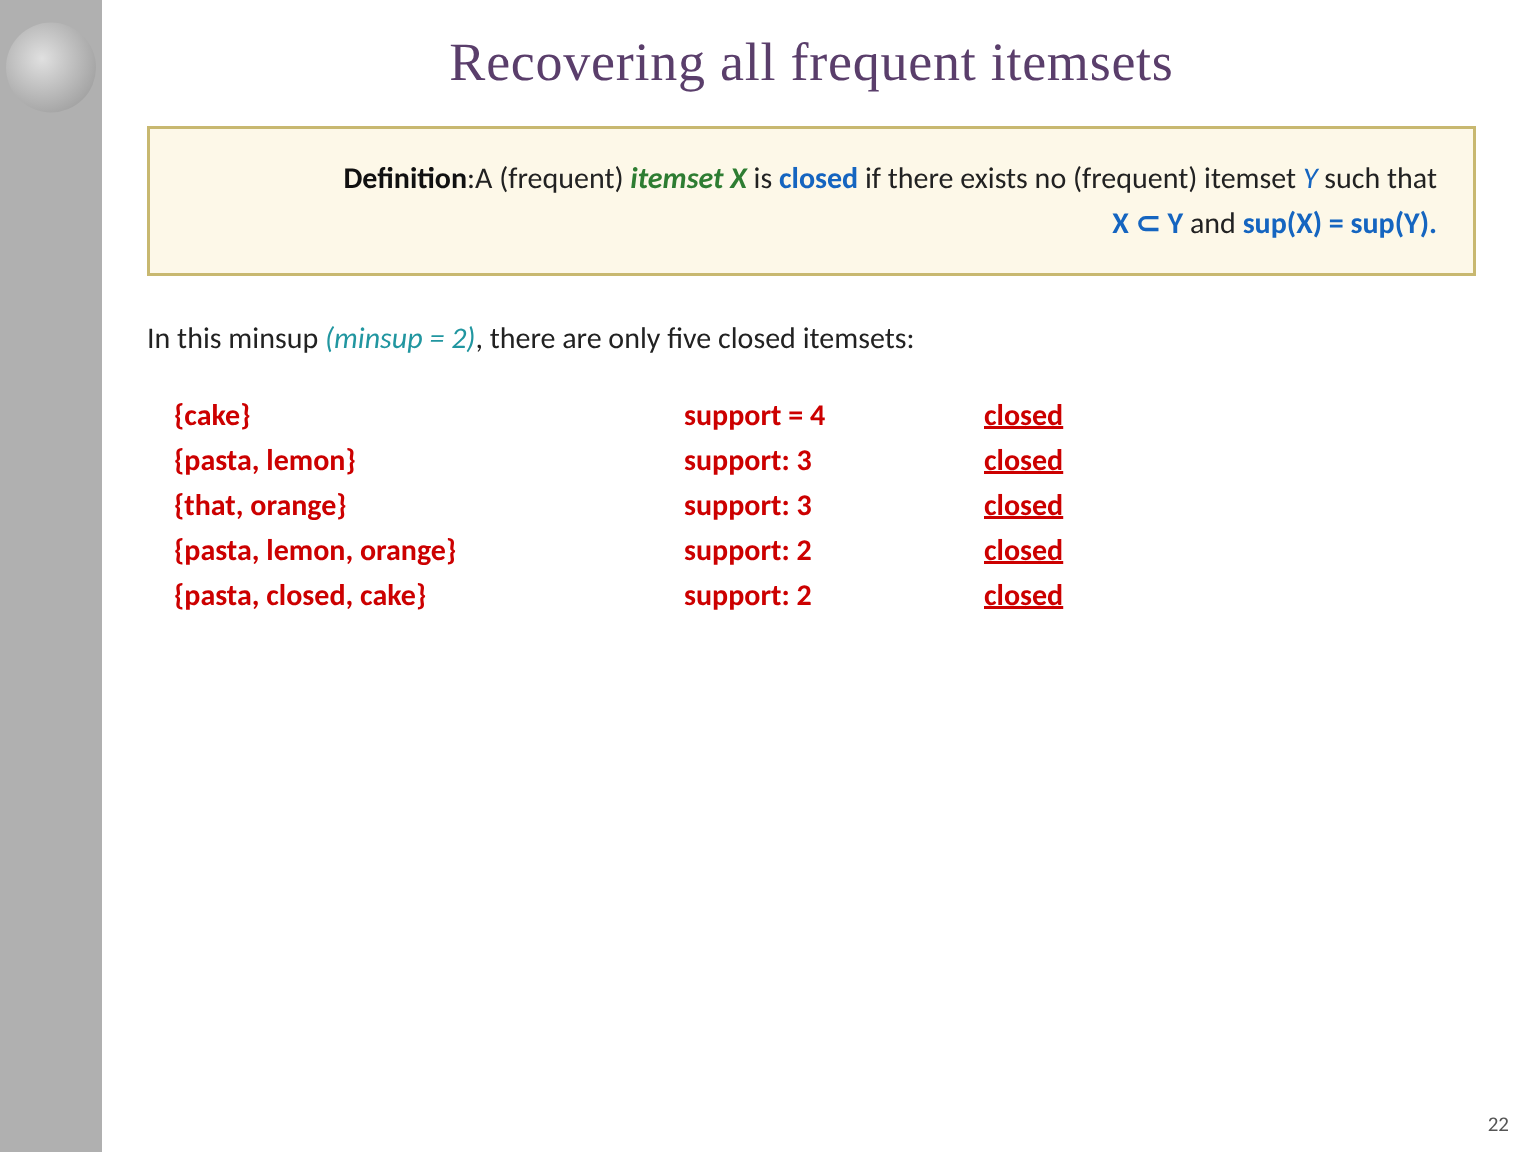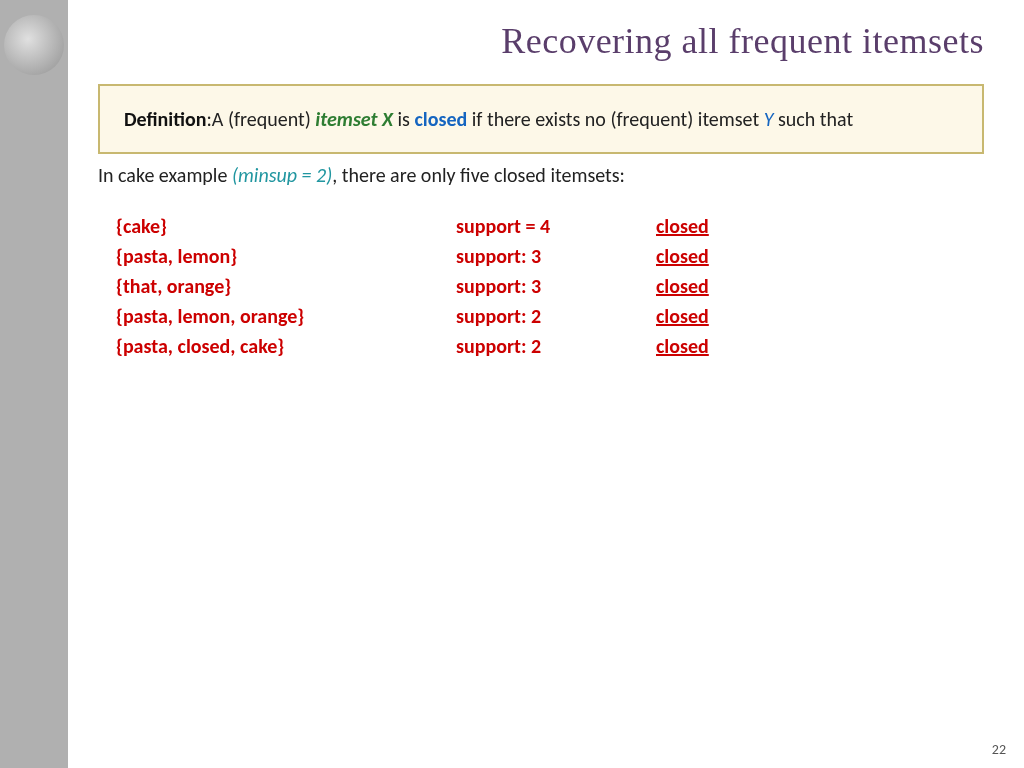--- a/index.html
+++ b/index.html
@@ -48,36 +48,36 @@
       left: 68px;
       top: 0;
       right: 0;
       bottom: 0;
       background: white;
       padding: 20px 40px 20px 30px;
     }
 
     
     .slide-title {
-      text-align: right;
+      text-align: center;
       font-size: 36px;
       font-weight: normal;
       color: #5a3e6b;
       font-family: 'Palatino Linotype', Palatino, Georgia, serif;
       margin-bottom: 22px;
       letter-spacing: 0.5px;
     }
 
     
     .definition-box {
       background: #fdf8e8;
       border: 2px solid #c8b870;
       padding: 18px 24px;
-      margin-bottom: 7px;
-      text-align: left;
+      margin-bottom: 28px;
+      text-align: right;
       font-size: 20px;
       line-height: 1.5;
       color: #222;
     }
 
     .def-bold {
       font-weight: bold;
       color: #111;
     }
 
@@ -167,24 +167,27 @@
   </div>
 
   <div class="main-content">
 
     <h1 class="slide-title">Recovering all frequent itemsets</h1>
 
     <div class="definition-box">
       <div>
         <span class="def-bold">Definition</span><span>:</span><span>A (frequent) </span><span class="def-green">itemset X</span><span> is </span><span class="def-blue-closed">closed</span><span> if there exists no (frequent) itemset </span><span class="def-italic-blue">Y</span><span> such that</span>
       </div>
+      <div>
+        <span class="def-blue-eq">X ⊂ Y</span><span> and </span><span class="def-blue-eq">sup(X) = sup(Y).</span>
+      </div>
     </div>
 
     <div class="example-text">
-      <span>In cake example </span><span class="example-italic">(minsup = 2)</span><span>, there are only five closed itemsets:</span>
+      <span>In this minsup </span><span class="example-italic">(minsup = 2)</span><span>, there are only five closed itemsets:</span>
     </div>
 
     <table class="itemsets-table">
       <tbody id="itemsets-tbody">
       <tr>
             <td class="col-itemset">{cake}</td>
             <td class="col-support">support = 4</td>
             <td class="col-closed">closed</td>
           </tr>
           <tr>

